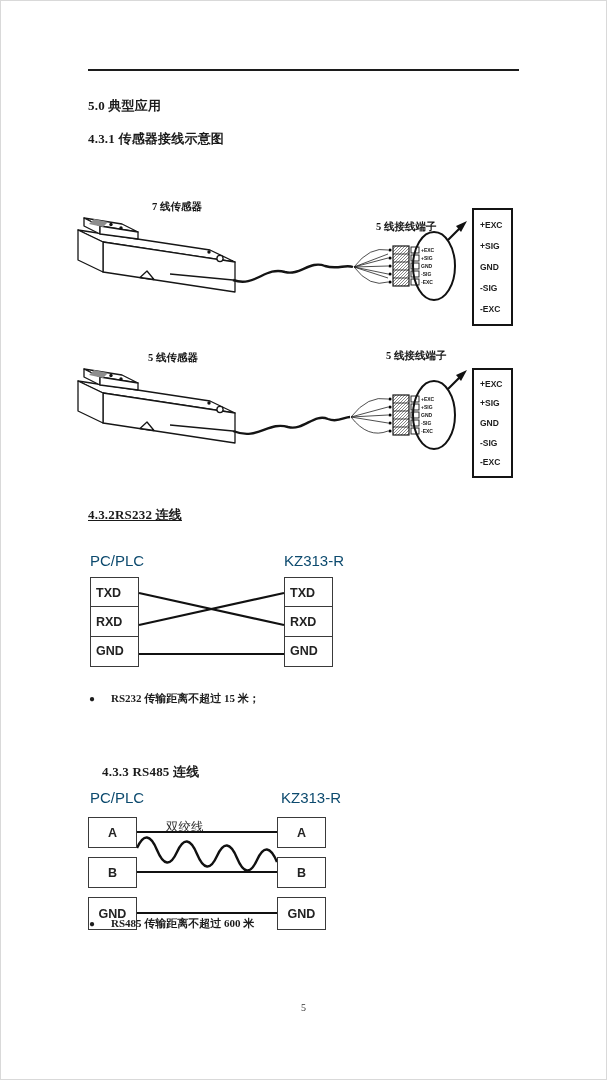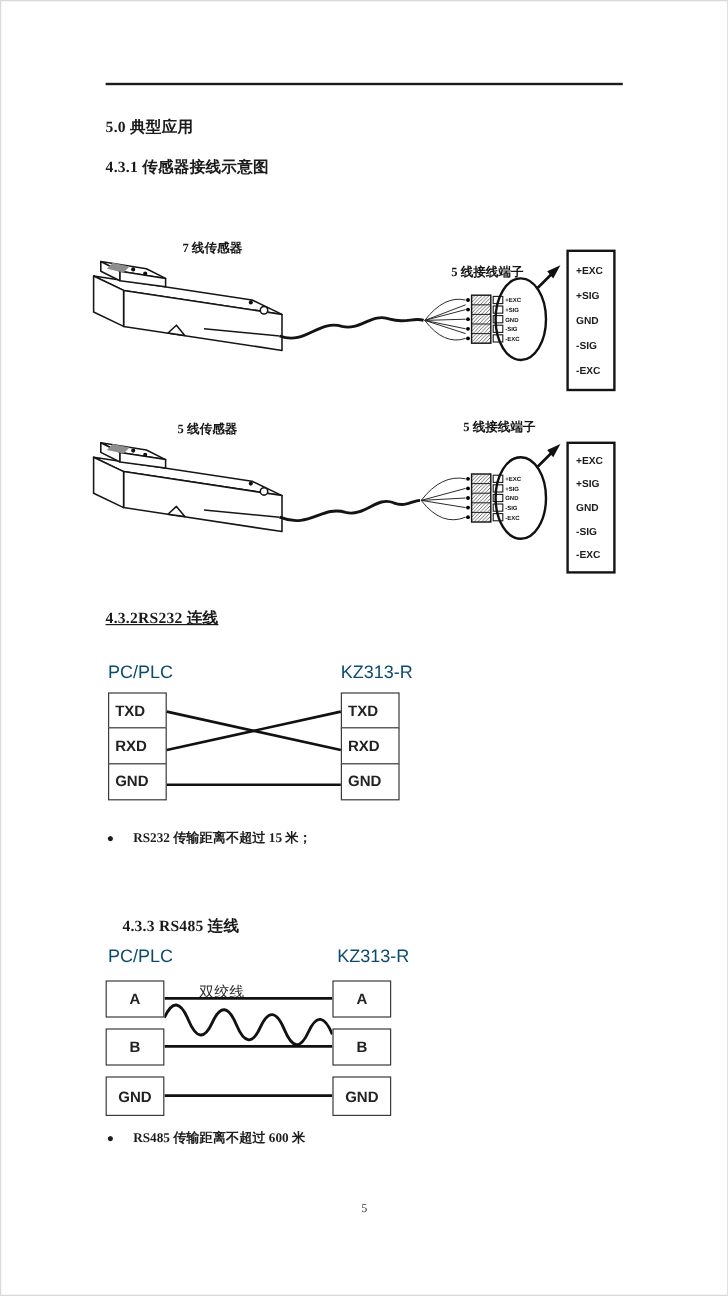--- a/index.html
+++ b/index.html
@@ -203,18 +203,18 @@
     <path d="M49,38 Q59,16 69,40 Q79,64 89,42 Q99,20 109,44 Q119,68 129,46 Q139,24 149,48 Q159,72 169,50 Q179,28 189,52" stroke="#111" stroke-width="2.4" fill="none"></path>
   </svg>
 
   <div class="b485" style="left:88px;top:817px;">A</div>
   <div class="b485" style="left:88px;top:857px;">B</div>
   <div class="b485" style="left:88px;top:897px;height:33px;">GND</div>
   <div class="b485" style="left:277px;top:817px;">A</div>
   <div class="b485" style="left:277px;top:857px;">B</div>
   <div class="b485" style="left:277px;top:897px;height:33px;">GND</div>
 
-  <div class="abs note" style="left:89px;top:941px;">
+  <div class="abs note" style="left:89px;top:916px;">
     <span class="dot">●</span><span>RS485 传输距离不超过 600 米</span>
   </div>
 
   <div class="abs pagenum" style="left:0;top:1002px;">5</div>
 </div>
 
 </body></html>

